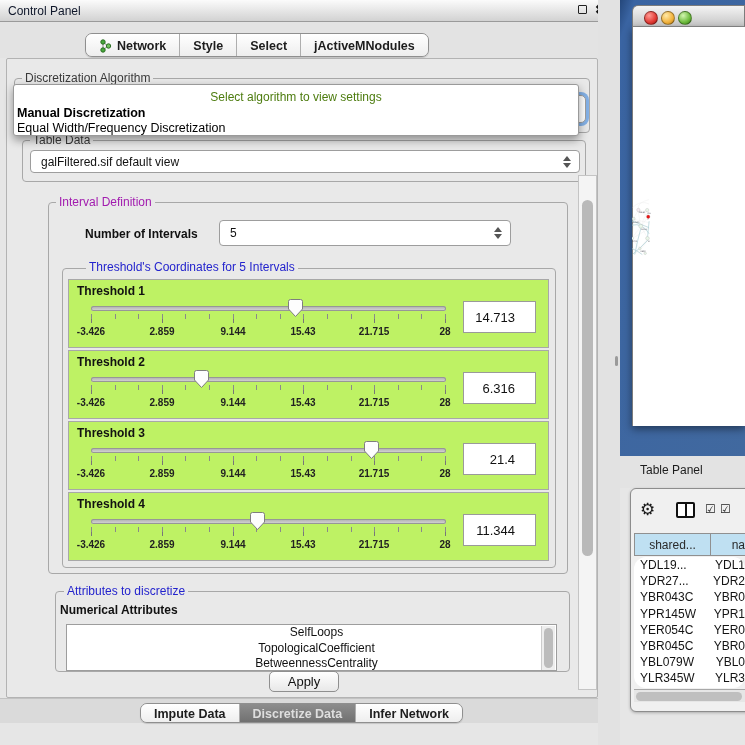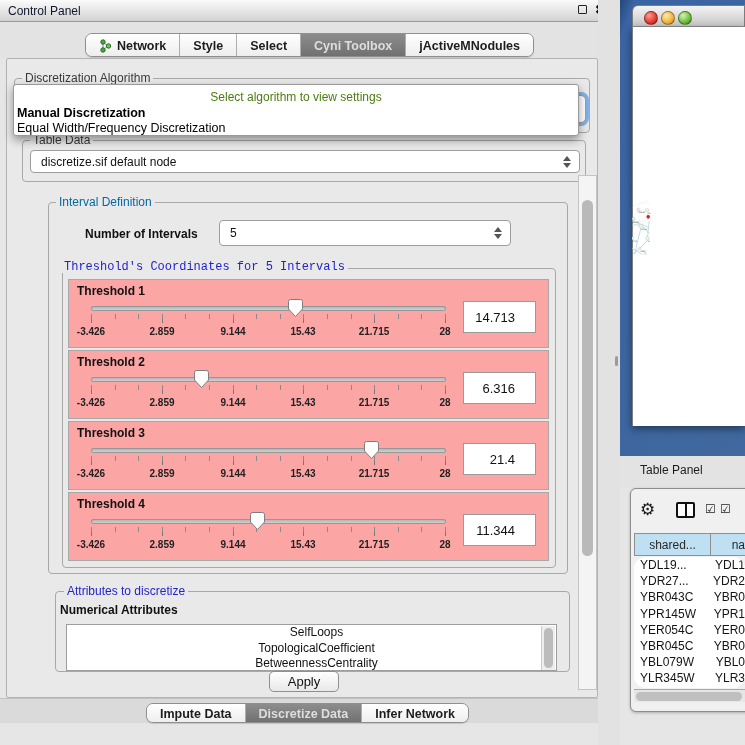--- a/index.html
+++ b/index.html
@@ -21,39 +21,39 @@
     font-size:12.5px;font-weight:bold;color:#1d1d1d;background:linear-gradient(#ffffff,#ececec);
     border-right:1px solid #aeaeae;padding:0 13px;height:24px;box-sizing:border-box;}
   .seg:last-child{border-right:none;}
   .seg.sel{background:linear-gradient(#8d8d8d,#6e6e6e);color:#dedede;}
   
   .main-panel{left:6px;top:58px;width:592px;height:640px;background:#e9e9e9;
     border:1px solid #b3b3b3;border-radius:2px;}
   .group{border:1px solid #a8a8a8;border-radius:4px;}
   .group-title{font-size:12px;background:#e9e9e9;padding:0 3px;line-height:12px;}
   .g-gray{color:#3a3a3a;}
-  .g-green{color:#0369a1;}
+  .g-green{color:#a21caf;}
   .g-blue{color:#2323cd;}
   .combo{background:#ffffff;border:1px solid #9d9d9d;border-radius:4px;
     display:flex;align-items:center;font-size:12px;color:#111;}
   .combo .val{padding-left:10px;flex:1;white-space:nowrap;overflow:hidden;}
   .spinner{width:16px;display:flex;flex-direction:column;align-items:center;gap:2px;margin-right:4px;}
   .tri-up{width:0;height:0;border-left:4px solid transparent;border-right:4px solid transparent;
     border-bottom:5px solid #555;}
   .tri-dn{width:0;height:0;border-left:4px solid transparent;border-right:4px solid transparent;
     border-top:5px solid #555;}
   .focusring{box-shadow:0 0 0 3px rgba(96,156,227,.75);}
   
   .popup{left:13px;top:84px;width:566px;height:52px;background:#ffffff;border:1px solid #9a9a9a;
     border-radius:3px;box-shadow:0 4px 10px rgba(0,0,0,.4);z-index:30;}
   .popup-hint{top:5px;left:0;width:100%;text-align:center;font-size:12px;color:#4d7c0f;}
   .popup-opt1{top:21px;left:3px;font-size:12.5px;font-weight:bold;color:#000;}
   .popup-opt2{top:36px;left:3px;font-size:12.5px;color:#000;}
   
-  .tbox{left:68px;width:481px;height:69px;border:1px solid #a8a8a8;background:#fca5a5;}
+  .tbox{left:68px;width:481px;height:69px;border:1px solid #a8a8a8;background:#bef264;}
   .tlabel{left:8px;top:4px;font-size:12px;font-weight:bold;color:#111;}
   .track{left:22px;top:26px;width:355px;height:5px;border-radius:3px;
     background:linear-gradient(#adadad,#d9d9d9);box-shadow:inset 0 0 0 1px #979797;}
   .thumbsvg{top:18px;z-index:3;}
   .ticks-major{left:22px;top:34px;width:356px;height:9px;
     background:repeating-linear-gradient(to right,#777 0 1px,transparent 1px 70.8px);}
   .ticks-minor{left:22px;top:34px;width:356px;height:5px;
     background:repeating-linear-gradient(to right,#8a8a8a 0 1px,transparent 1px 23.6px);}
   .ticklabel{top:46px;transform:translateX(-50%);font-size:10px;font-weight:bold;color:#222;}
   .tvalue{left:394px;top:21px;width:73px;height:32px;background:#fff;border:1px solid #9a9a9a;
@@ -65,21 +65,21 @@
   .lthumb{position:absolute;left:2px;top:2px;width:9px;height:40px;background:#bcbcbc;border-radius:5px;}
   .applybtn{left:269px;top:671px;width:70px;height:21px;background:linear-gradient(#ffffff,#e8e8e8);
     border:1px solid #8f8f8f;border-radius:5px;font-size:13px;color:#111;
     display:flex;align-items:center;justify-content:center;}
   
   .vscroll{left:578px;top:175px;width:19px;height:515px;background:#f4f4f4;border:1px solid #c4c4c4;}
   .vthumb{position:absolute;left:3px;top:24px;width:11px;height:356px;background:#b9b9b9;border-radius:6px;}
   
   .botstrip{left:0;top:698px;width:620px;height:25px;background:#dadada;
     border-top:1px solid #c2c2c2;border-bottom:1px solid #cocfcf;}
-  .botsegs{left:146px;top:703px;height:20px;z-index:5;}
+  .botsegs{left:140px;top:703px;height:20px;z-index:5;}
   .botsegs .seg{height:20px;font-size:12.5px;}
   
   .rdivider{left:598px;top:0;width:22px;height:745px;background:#e2e2e2;}
   .rhandle{left:615px;top:356px;width:3px;height:10px;background:#9a9a9a;border-radius:2px;}
   .bluezone{left:620px;top:0;width:125px;height:456px;
     background:linear-gradient(110deg,#24477b 0px,#3a64a2 14px,#41699f 100%);}
   .netwin-title{left:632px;top:5px;width:113px;height:22px;
     background:linear-gradient(#f4f4f4,#c6c6c6);border:1px solid #7c7c7c;border-bottom:1px solid #8c8c8c;
     border-radius:6px 0 0 0;}
   .light{position:absolute;top:5px;width:12px;height:12px;border-radius:50%;border:1px solid rgba(0,0,0,.35);}
@@ -130,23 +130,20 @@
         </svg>
       </span>
       <span>Network</span>
     </div>
     <div class="seg">
         <span>Style</span>
       </div>
     <div class="seg">
         <span>Select</span>
       </div>
-    <div class="seg sel">
-        <span>Cyni Toolbox</span>
-      </div>
     <div class="seg">
         <span>jActiveMNodules</span>
       </div>
   </div>
 
   <div class="abs main-panel"></div>
 
   <div class="abs group" style="left:14px;top:78px;width:576px;height:55px;"></div>
   <span class="abs group-title g-gray" style="left:22px;top:72px;">Discretization Algorithm</span>
   <div class="abs combo focusring" style="left:24px;top:95px;width:562px;height:28px;border-radius:5px;">
@@ -159,41 +156,41 @@
 
   <div class="abs popup">
     <span class="abs popup-hint">Select algorithm to view settings</span>
     <span class="abs popup-opt1">Manual Discretization</span>
     <span class="abs popup-opt2">Equal Width/Frequency Discretization</span>
   </div>
 
   <div class="abs group" style="left:22px;top:140px;width:564px;height:42px;"></div>
   <span class="abs group-title g-gray" style="left:30px;top:134px;">Table Data</span>
   <div class="abs combo" style="left:30px;top:150px;width:550px;height:23px;">
-    <span class="val">discretize.sif default node</span>
+    <span class="val">galFiltered.sif default view</span>
     <span class="spinner">
         <span class="tri-up"></span>
         <span class="tri-dn"></span>
       </span>
   </div>
 
   <div class="abs group" style="left:48px;top:202px;width:520px;height:372px;"></div>
   <span class="abs group-title g-green" style="left:56px;top:196px;">Interval Definition</span>
 
   <span class="abs" style="left:85px;top:227px;font-size:12px;font-weight:bold;color:#111;">Number of Intervals</span>
   <div class="abs combo" style="left:219px;top:220px;width:292px;height:26px;">
     <span class="val">5</span>
     <span class="spinner">
         <span class="tri-up"></span>
         <span class="tri-dn"></span>
       </span>
   </div>
 
   <div class="abs group" style="left:62px;top:268px;width:494px;height:300px;"></div>
-  <span class="abs group-title g-blue" style="left:61px;top:261px;font-family:Liberation Mono, monospace;">Threshold's Coordinates for 5 Intervals</span>
+  <span class="abs group-title g-blue" style="left:86px;top:261px;">Threshold's Coordinates for 5 Intervals</span>
 
   <div class="abs tbox" style="top:279px;">
     <span class="abs tlabel">Threshold 1</span>
     <div class="abs track"></div>
     <div class="abs ticks-major"></div>
     <div class="abs ticks-minor"></div>
     <svg class="abs thumbsvg" style="left:218px;" width="17" height="20">
         <path d="M3.5 1.5 h10 a2 2 0 0 1 2 2 v7.5 l-7 7.5 l-7 -7.5 v-7.5 a2 2 0 0 1 2 -2 z" fill="#fdfdfd" stroke="#7e7e7e"></path>
       </svg>
     <span class="abs ticklabel" style="left:22px;">-3.426</span>

